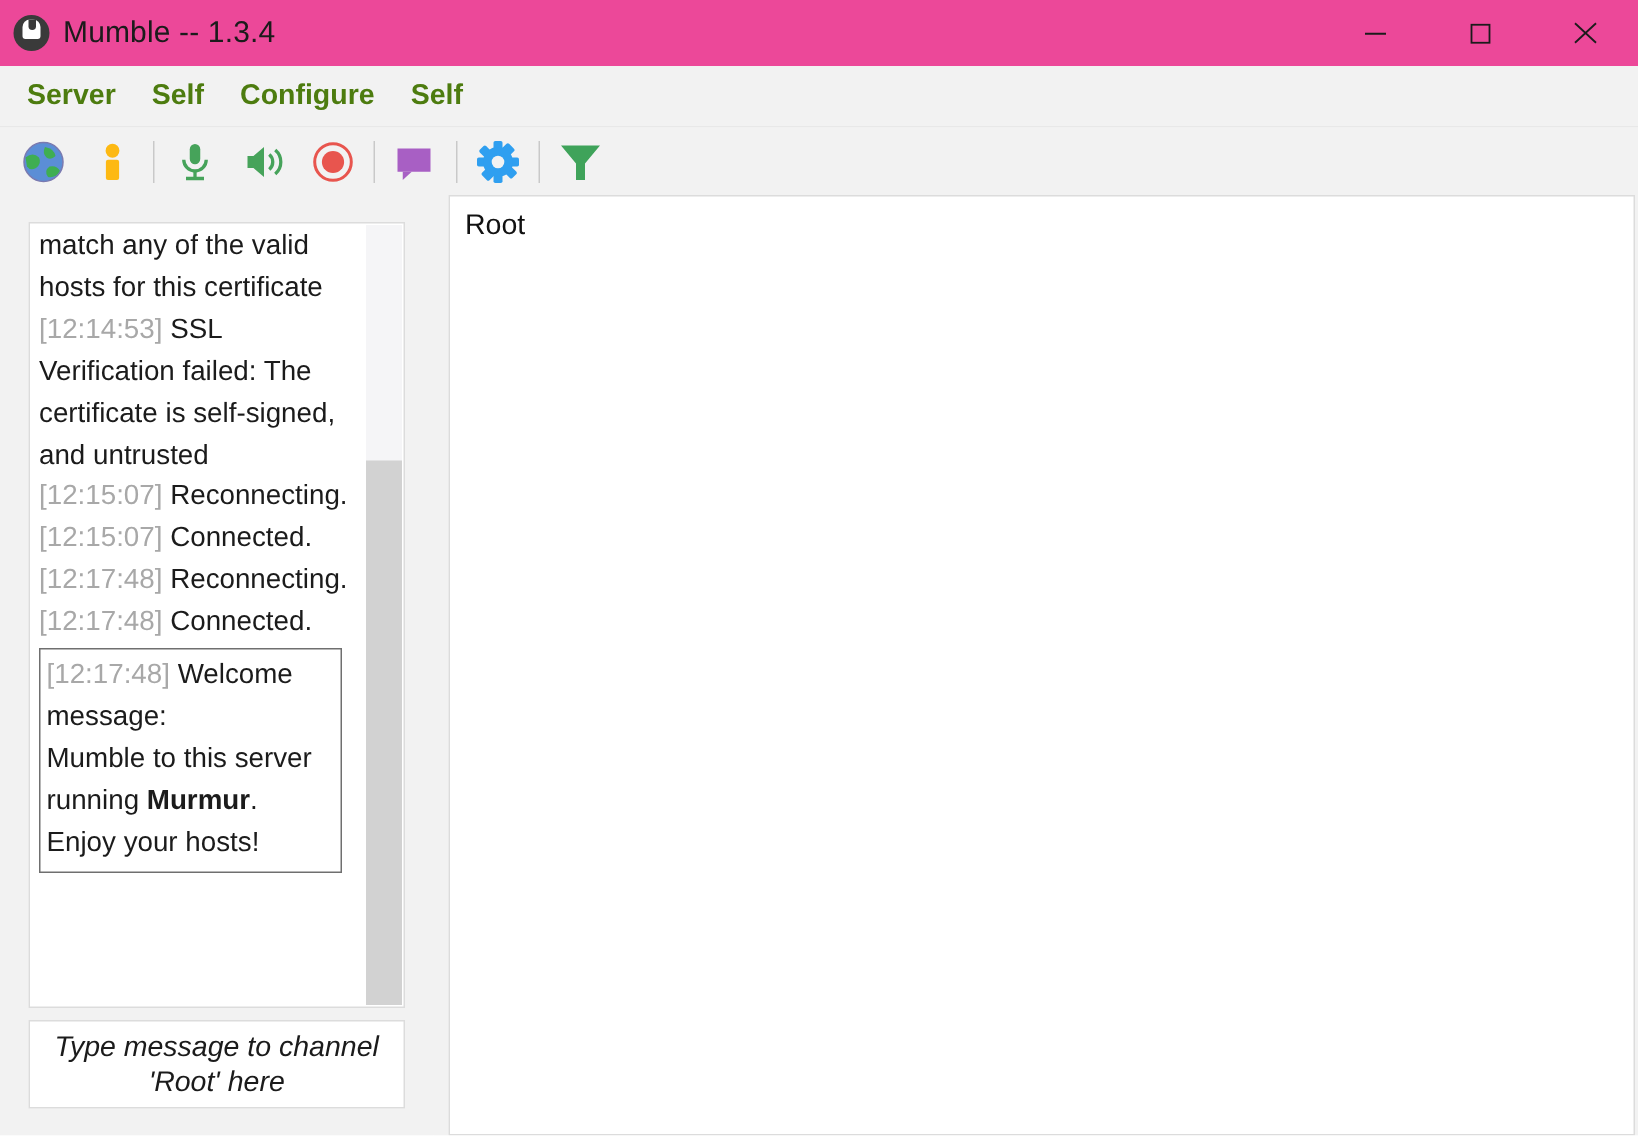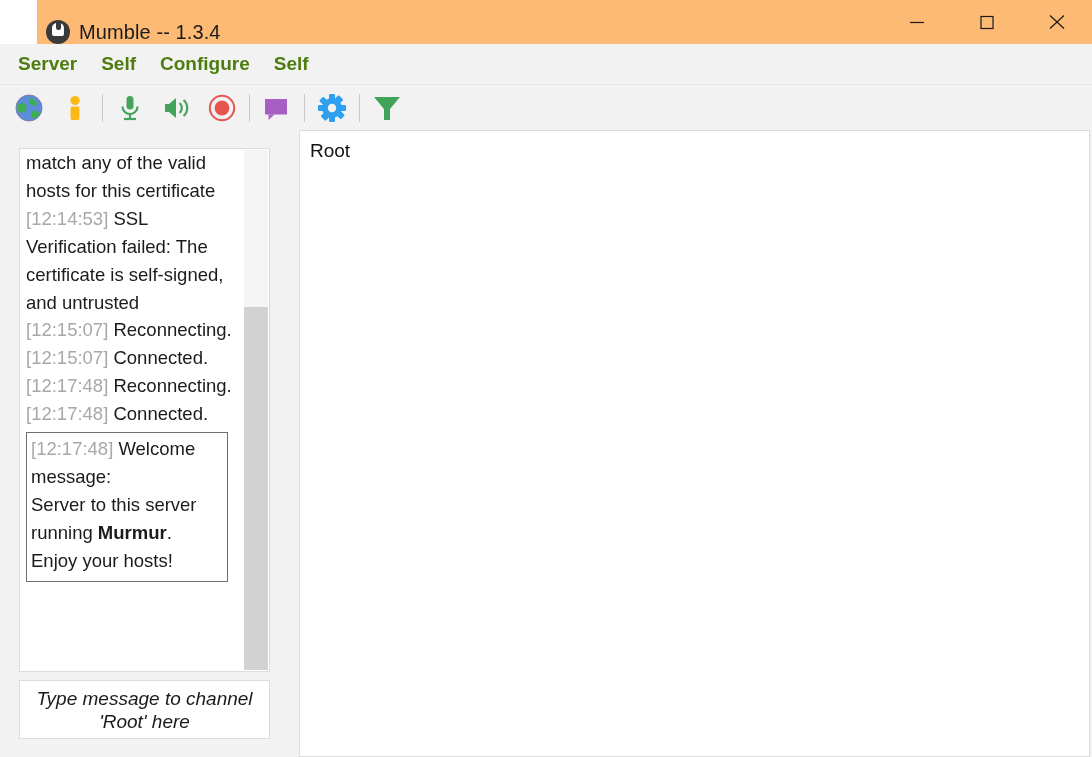--- a/index.html
+++ b/index.html
@@ -20,25 +20,24 @@
     position: relative;
     background: #ffffff;
     display: flex;
     flex-direction: column;
   }
 
   
   .titlebar {
     height: 44px;
     min-height: 44px;
-    background: #fdba74;
-    display: flex;
-    align-items: flex-end;
-    position: relative;
-    margin-left: 37px;
+    background: #ec4899;
+    display: flex;
+    align-items: center;
+    position: relative;
   }
   .title-left {
     display: flex;
     align-items: center;
     padding-left: 9px;
     gap: 9px;
   }
   .app-logo {
     width: 24px;
     height: 24px;
@@ -434,21 +433,21 @@
             <span class="log-ts">[12:17:48]</span>
             <span>Connected.</span>
           </div>
 
           <div class="log-box">
             <div class="log-line">
               <span class="log-ts">[12:17:48]</span>
               <span>Welcome message:</span>
             </div>
             <div class="log-line">
-              <span>Server to this server running </span><b>Murmur</b><span>.</span>
+              <span>Mumble to this server running </span><b>Murmur</b><span>.</span>
             </div>
             <div class="log-line">Enjoy your hosts!</div>
           </div>
 
         </div>
 
         <div class="scroll-track">
           <div class="scroll-thumb" style="top:157px; bottom:0px;"></div>
         </div>
       </div>

